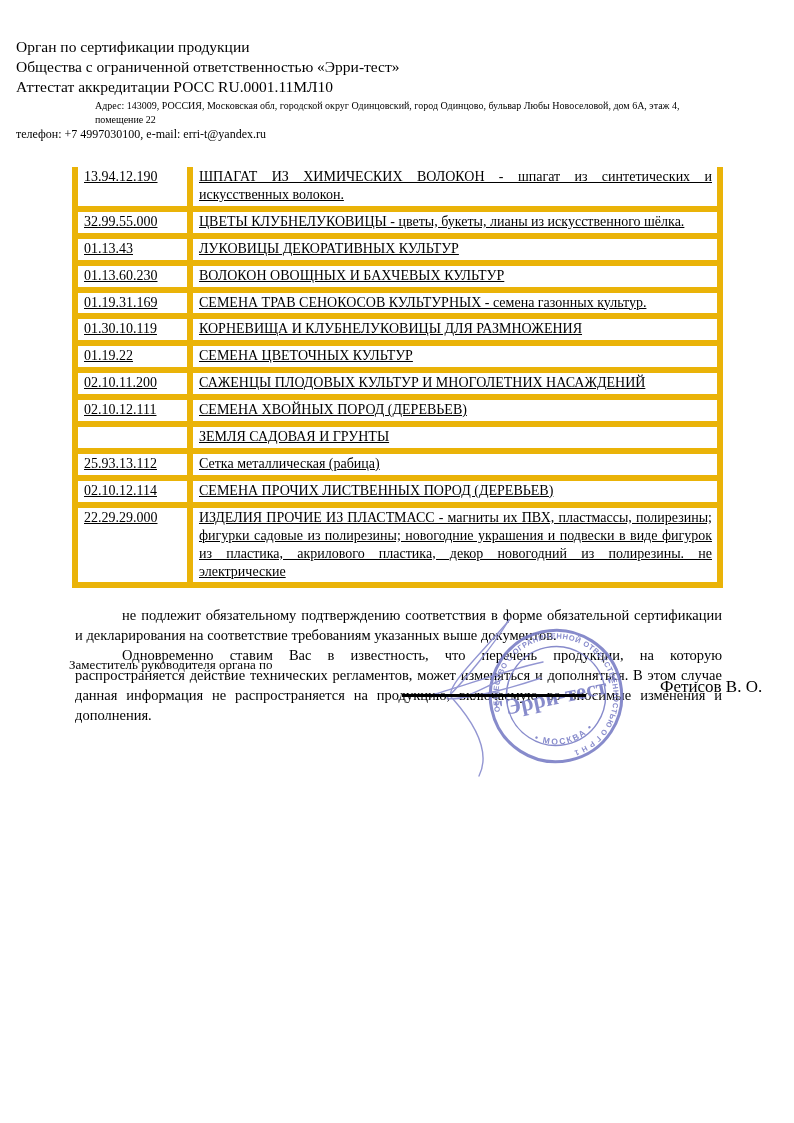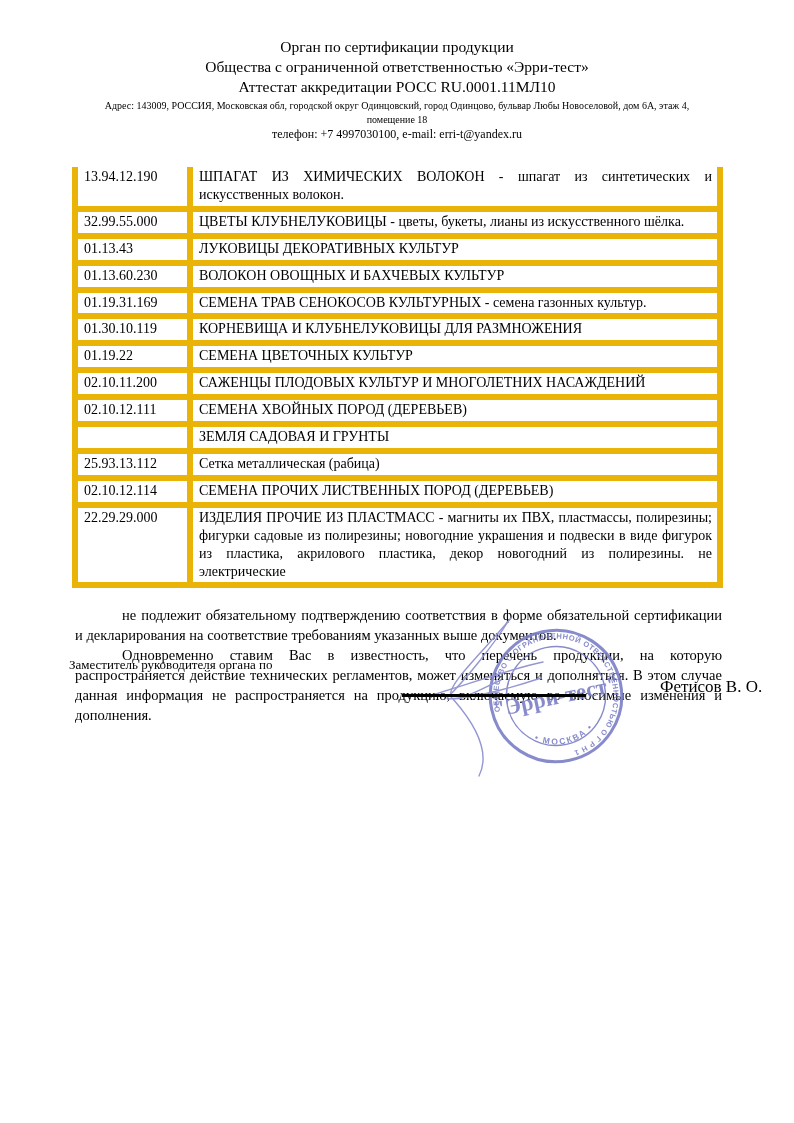--- a/index.html
+++ b/index.html
@@ -7,31 +7,32 @@
   html,body { background:#fff; }
   .page {
     position: relative;
     width: 794px; height: 1123px;
     background: #fff;
     overflow: hidden;
     font-family: "Liberation Serif", "DejaVu Serif", serif;
     color: var(--ink);
   }
   
-  .header { padding-top: 37px; text-align: center; line-height: 1.3; }
+  .header { padding-top: 37px; text-align: left; line-height: 1.3; padding-left: 16px; }
   .h-main { font-size: 15.5px; }
   .h-addr { font-size: 10px; width: 620px; margin: 2px auto 0; line-height: 1.35; }
   .h-contact { font-size: 12px; margin-top: 1px; }
   
   table.products {
     border-collapse: collapse;
     margin: 24px 0 0 72px;
     width: 651px;
     table-layout: fixed;
     font-size: 14px;
+    text-decoration: underline;
   }
   table.products td {
     border: 6px solid #eab308;
     padding: 1px 5px 2px 6px;
     vertical-align: top;
     line-height: 1.28;
   }
   table.products tr:first-child td { border-top: none; }
   td.code { width: 115px; }
   td.desc { text-align: justify; }
@@ -80,21 +81,21 @@
 </style>
 </head>
 <body>
 
 <div class="page">
 
   <div class="header">
     <div class="h-main">Орган по сертификации продукции</div>
     <div class="h-main">Общества с ограниченной ответственностью «Эрри-тест»</div>
     <div class="h-main">Аттестат аккредитации РОСС RU.0001.11МЛ10</div>
-    <div class="h-addr">Адрес: 143009, РОССИЯ, Московская обл, городской округ Одинцовский, город Одинцово, бульвар Любы Новоселовой, дом 6А, этаж 4, помещение 18</div>
+    <div class="h-addr">Адрес: 143009, РОССИЯ, Московская обл, городской округ Одинцовский, город Одинцово, бульвар Любы Новоселовой, дом 6А, этаж 4, помещение 22</div>
     <div class="h-contact">телефон: +7 4997030100, e-mail: erri-t@yandex.ru</div>
   </div>
 
   <table class="products">
     <tbody>
         <tr>
       <td class="code">13.94.12.190</td>
       <td class="desc">ШПАГАТ ИЗ ХИМИЧЕСКИХ ВОЛОКОН - шпагат из синтетических и искусственных волокон.</td>
     </tr>
         <tr>

